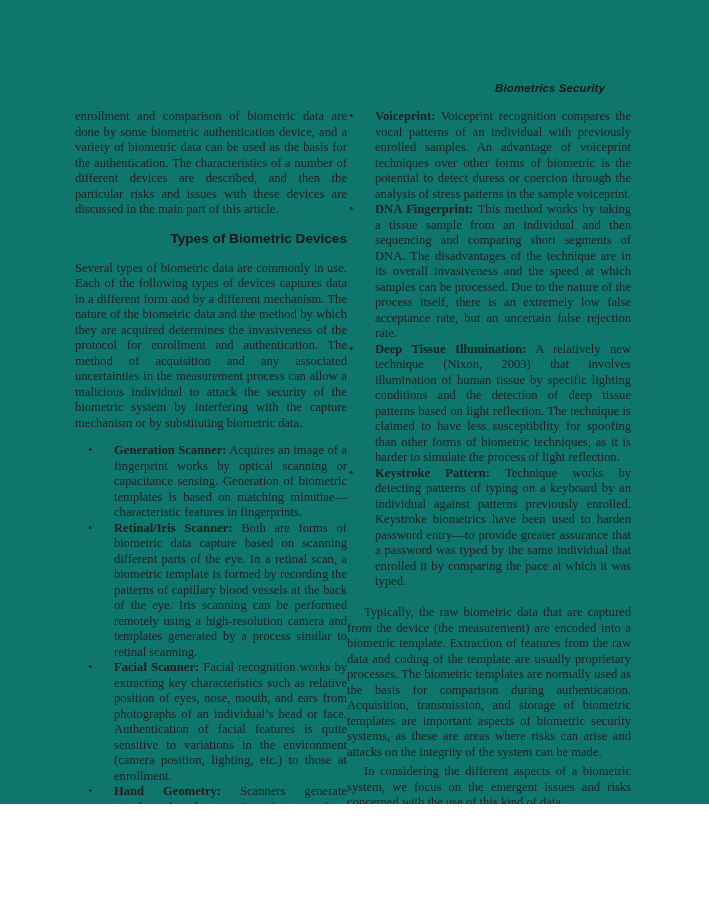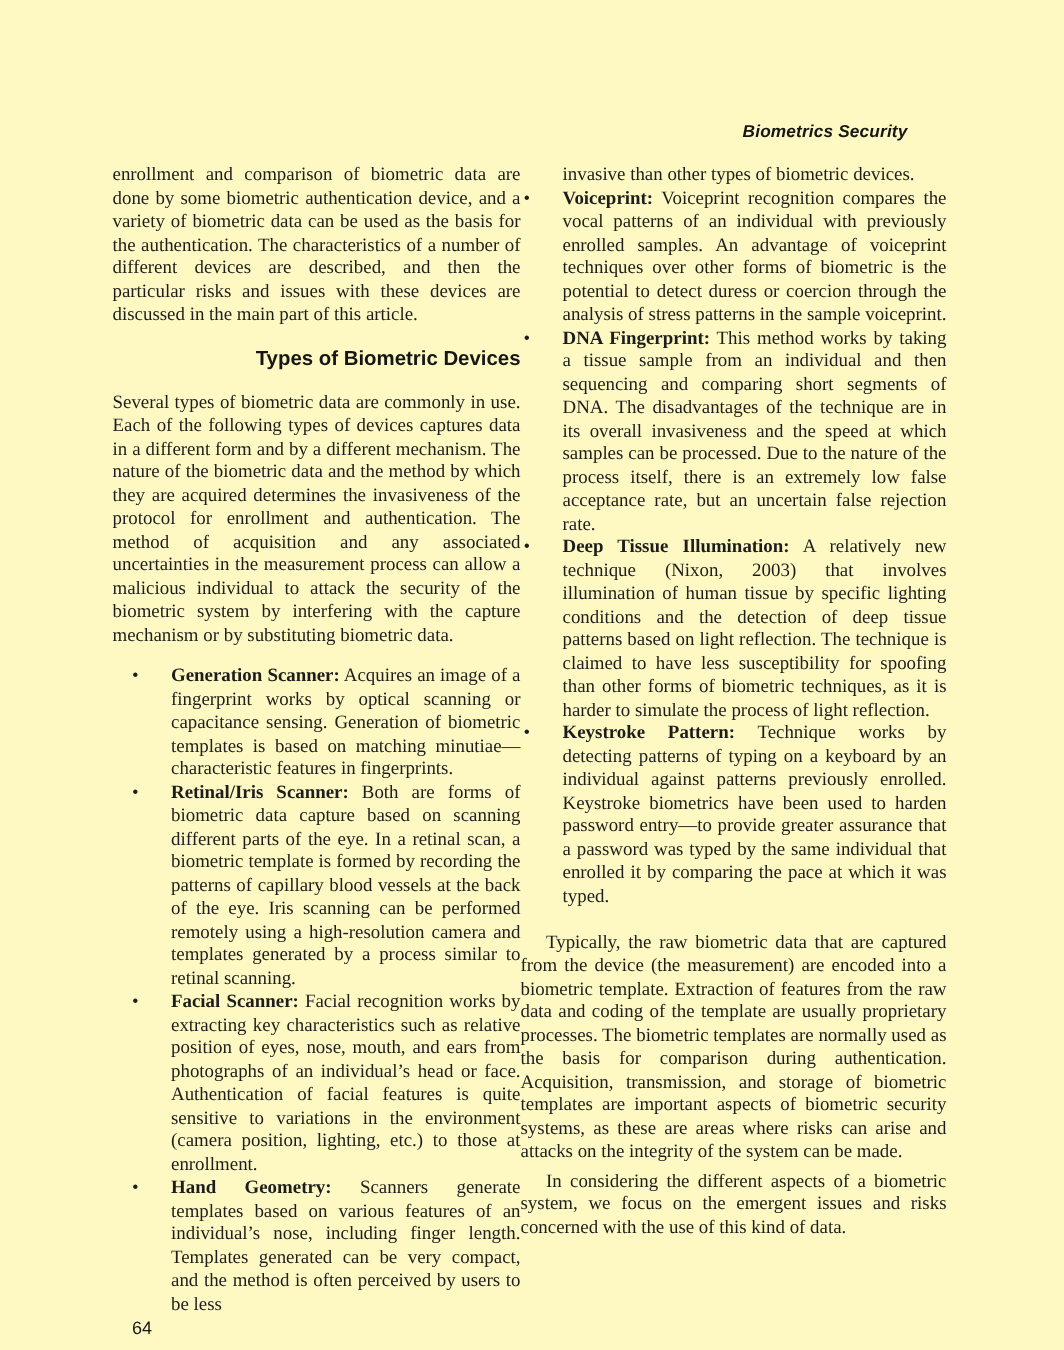--- a/index.html
+++ b/index.html
@@ -1,21 +1,21 @@
 <!DOCTYPE html>
 <html lang="en"><head>
 <meta charset="utf-8">
 <style>
   * { margin: 0; padding: 0; box-sizing: border-box; }
   html, body { background: #ffffff; }
   .page {
     position: relative;
     width: 709px;
-    height: 900px;
-    background: #fef9c3;
+    height: 804px;
+    background: #0f766e;
     color: #1d1d1d;
     overflow: hidden;
   }
   .running-header {
     position: absolute;
     top: 82px;
     right: 104px;
     font-family: "Liberation Sans", sans-serif;
     font-weight: bold;
     font-style: italic;
@@ -93,21 +93,20 @@
         <li>
           <span class="marker">•</span><span class="term">Facial Scanner:</span><span> Facial recognition works by extracting key characteristics such as relative position of eyes, nose, mouth, and ears from photographs of an individual’s head or face. Authentication of facial features is quite sensitive to variations in the environment (camera position, lighting, etc.) to those at enrollment.</span>
         </li>
         <li>
           <span class="marker">•</span><span class="term">Hand Geometry:</span><span> Scanners generate templates based on various features of an individual’s nose, including finger length. Templates generated can be very compact, and the method is often perceived by users to be less</span>
         </li>
       </ul>
     </div>
 
     <div class="col-right">
-      <p class="continuation">invasive than other types of biometric devices.</p>
 
       <ul class="bullet-list">
         <li>
           <span class="marker">•</span><span class="term">Voiceprint:</span><span> Voiceprint recognition compares the vocal patterns of an individual with previously enrolled samples. An advantage of voiceprint techniques over other forms of biometric is the potential to detect duress or coercion through the analysis of stress patterns in the sample voiceprint.</span>
         </li>
         <li>
           <span class="marker">•</span><span class="term">DNA Fingerprint:</span><span> This method works by taking a tissue sample from an individual and then sequencing and comparing short segments of DNA. The disadvantages of the technique are in its overall invasiveness and the speed at which samples can be processed. Due to the nature of the process itself, there is an extremely low false acceptance rate, but an uncertain false rejection rate.</span>
         </li>
         <li>
           <span class="marker">•</span><span class="term">Deep Tissue Illumination:</span><span> A relatively new technique (Nixon, 2003) that involves illumination of human tissue by specific lighting conditions and the detection of deep tissue patterns based on light reflection. The technique is claimed to have less susceptibility for spoofing than other forms of biometric techniques, as it is harder to simulate the process of light reflection.</span>

